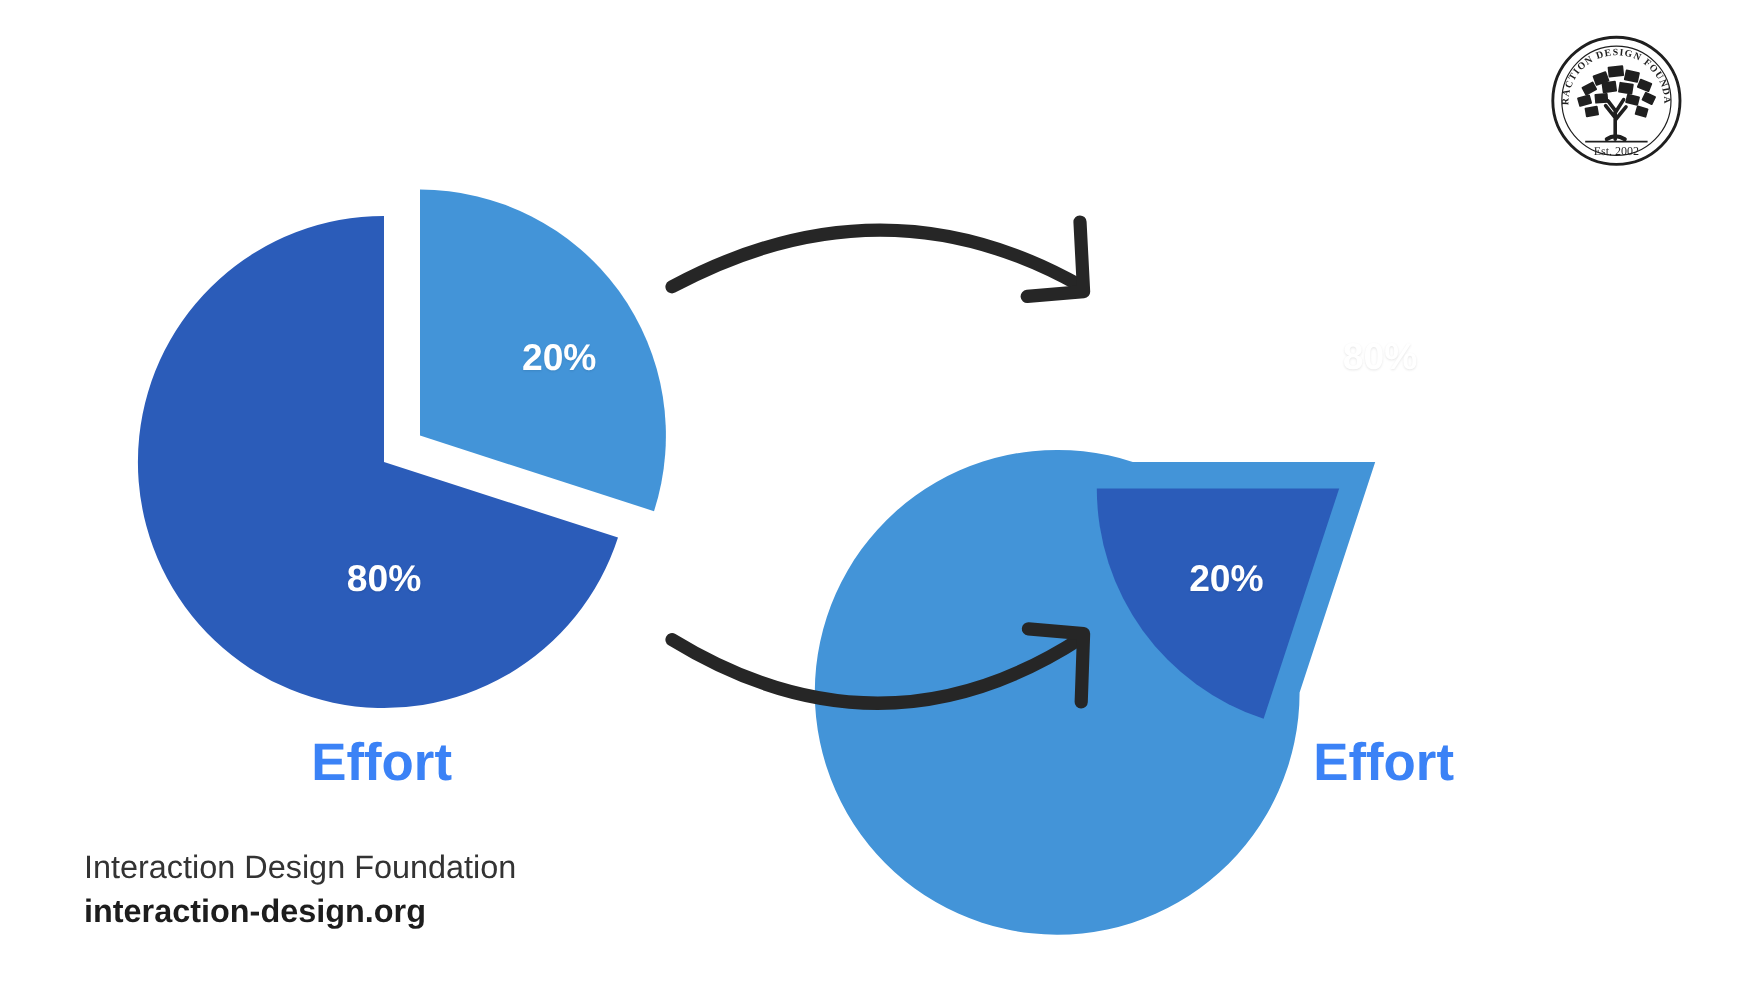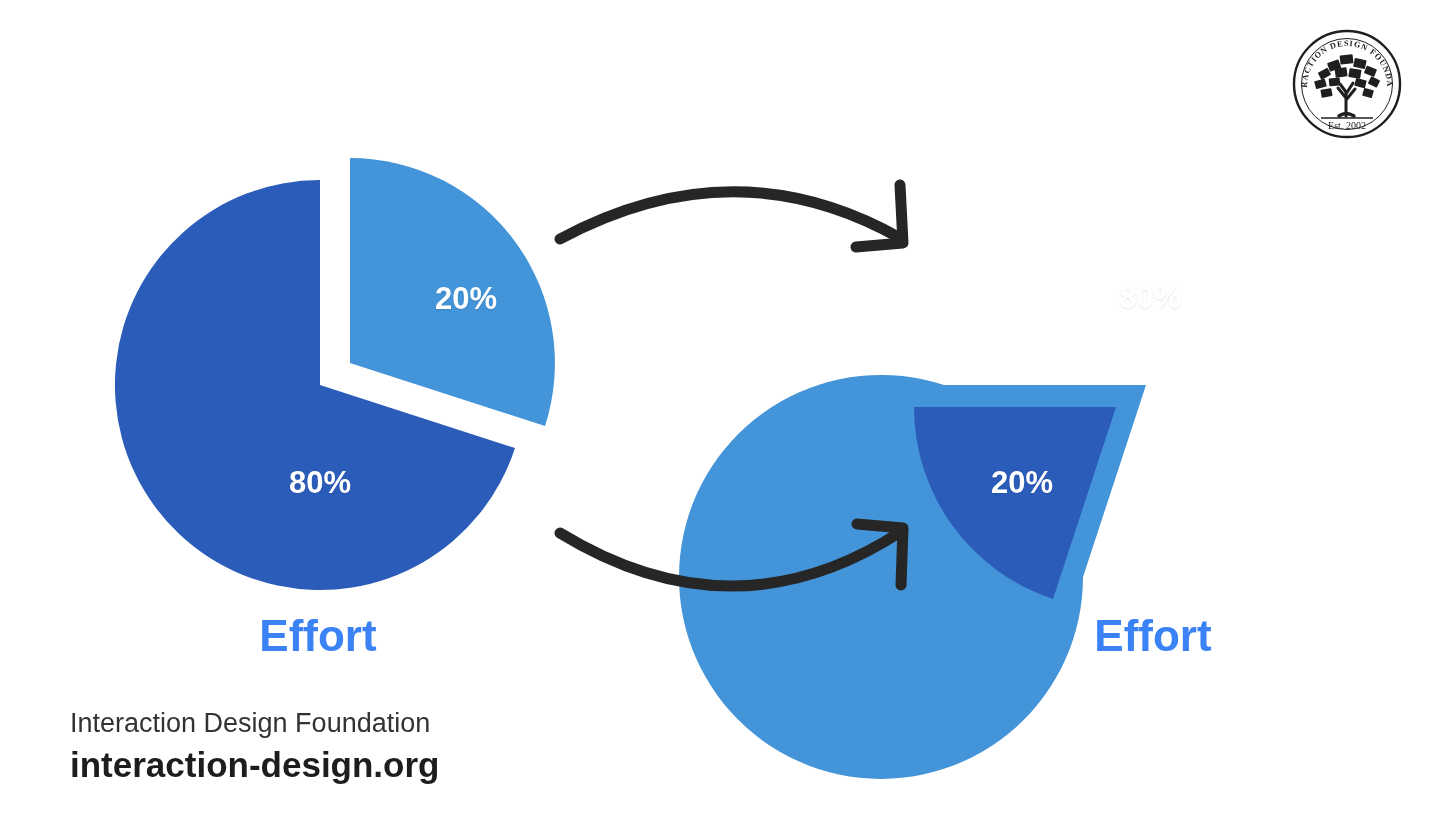--- a/index.html
+++ b/index.html
@@ -85,21 +85,21 @@
     left: 70px;
     top: 706px;
   }
   #footer-org {
     font-size: 27px;
     color: #333333;
     line-height: 1.32;
     white-space: nowrap;
   }
   #footer-url {
-    font-size: 35px;
+    font-size: 27px;
     font-weight: bold;
     color: #1d1d1d;
     line-height: 1.32;
     white-space: nowrap;
   }
 </style>
 </head>
 <body>
 
 <div id="canvas">

